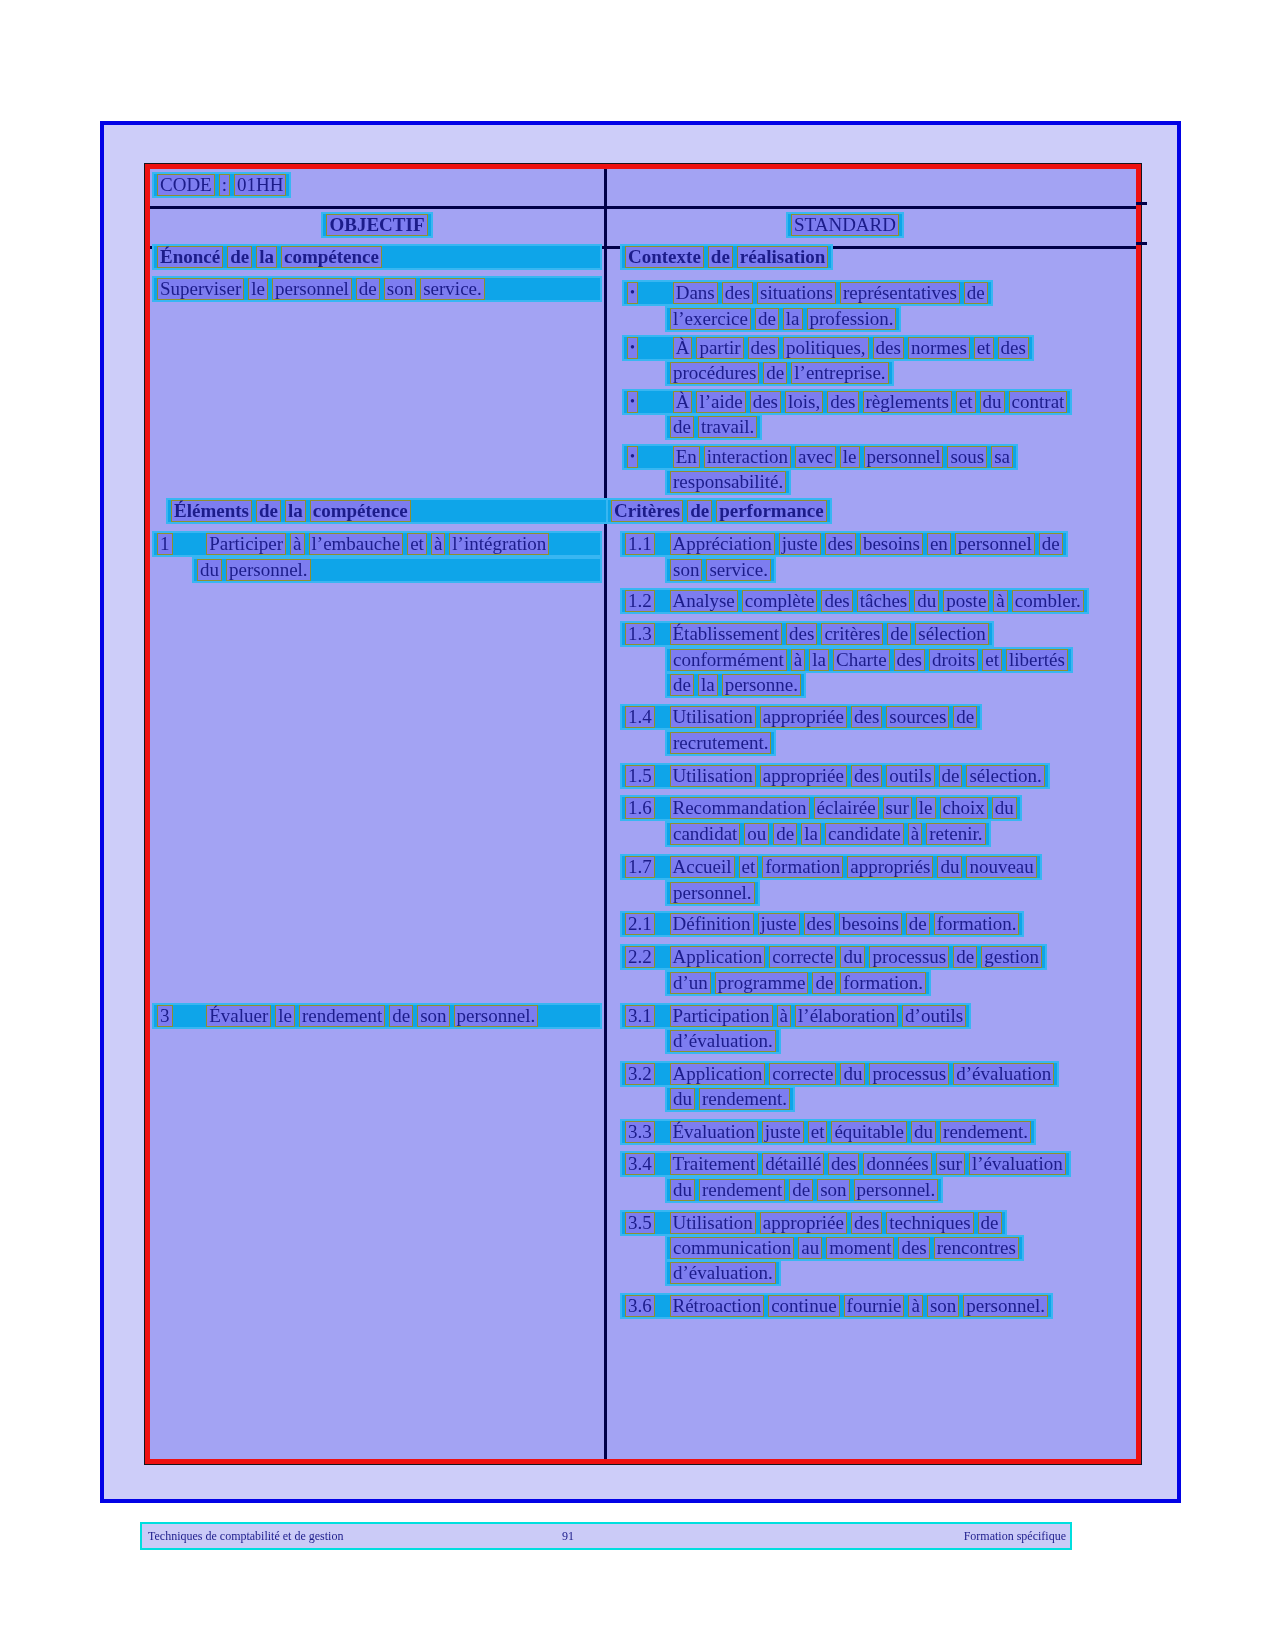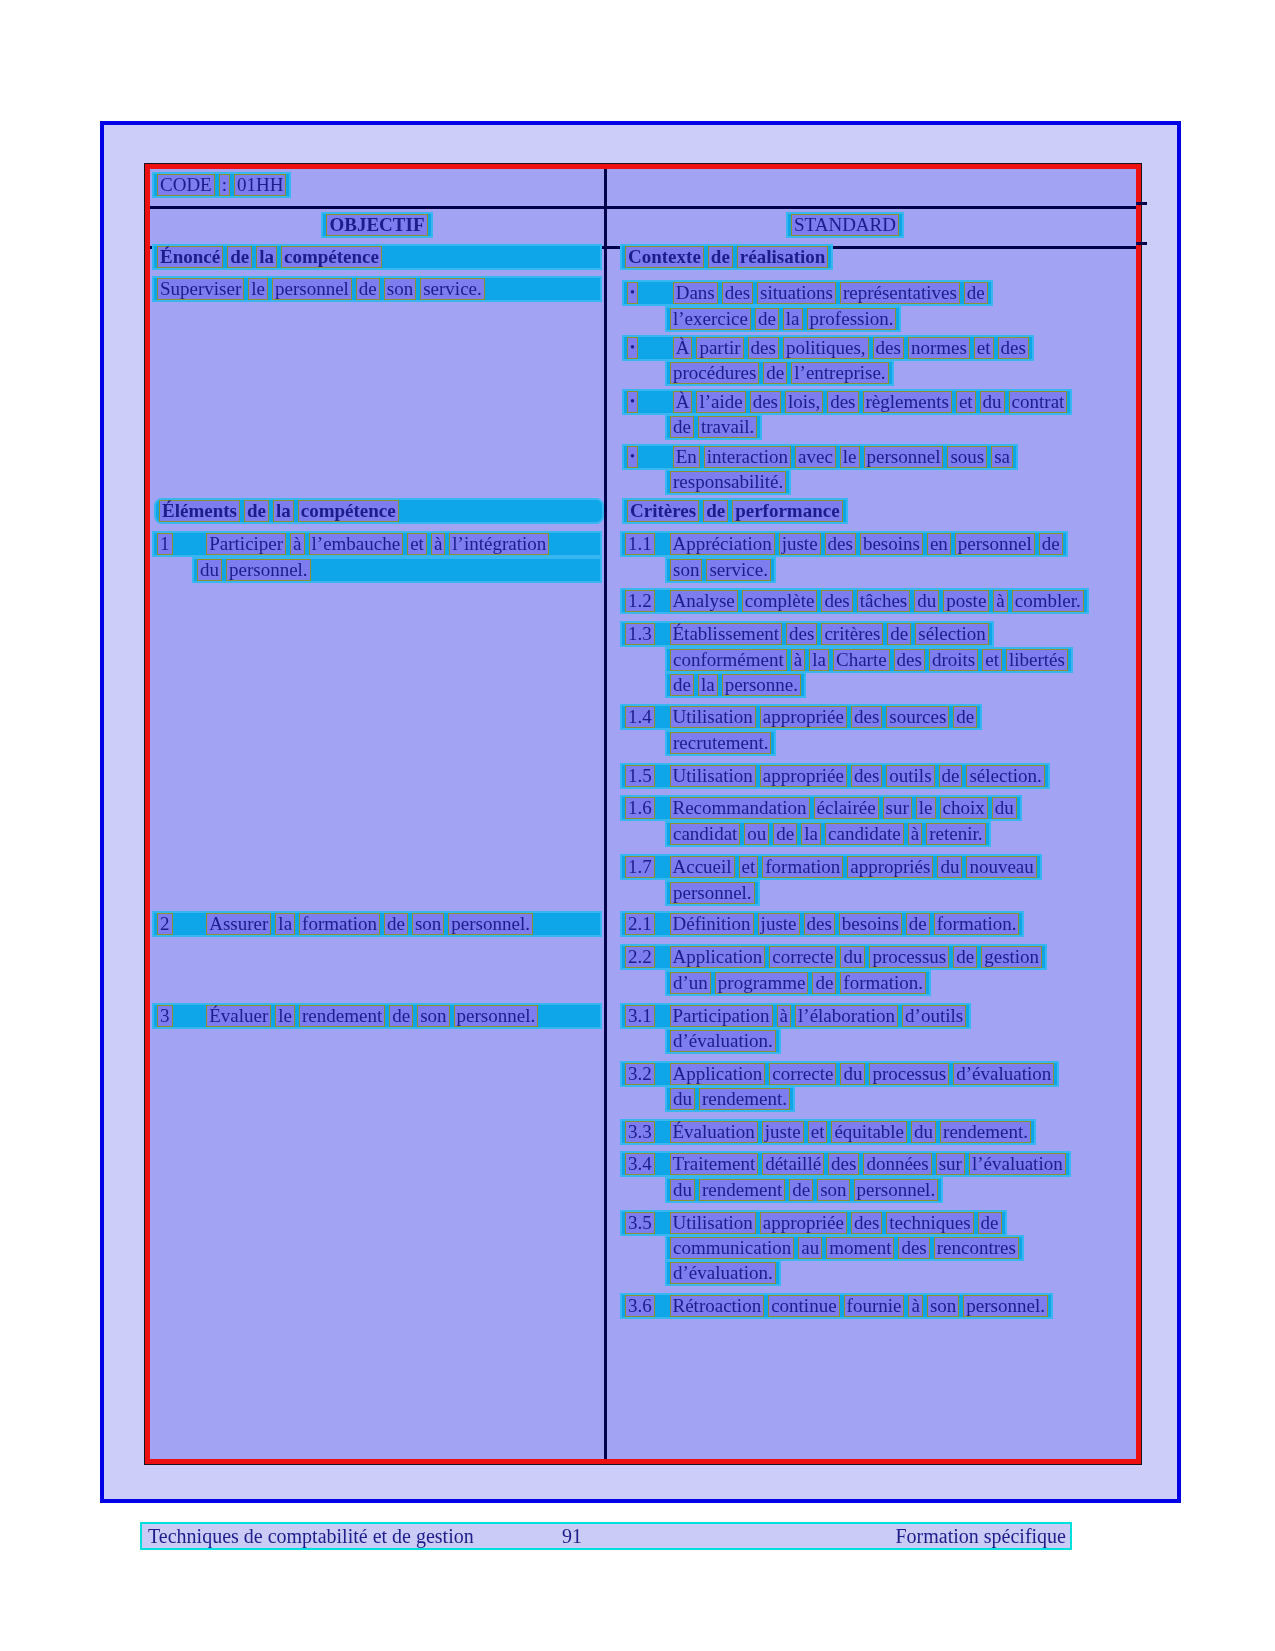--- a/index.html
+++ b/index.html
@@ -37,21 +37,21 @@
     display:inline-block;background:#7d7df0;border:1px solid #8f8f2e;
     padding:0 2px;margin:0 2px;line-height:20px;vertical-align:top;
   }
   .num{margin-right:8px;}
   .lnum{margin-right:27px;}
   .blt{margin-right:28px;font-size:14px;line-height:20px;}
   .cwrap{position:absolute;display:flex;justify-content:center;}
   #footer{
     position:absolute;left:140px;top:1522px;width:932px;height:28px;
     background:#cbcbf7;border:2px solid #00dede;box-sizing:border-box;
-    font-size:20px;line-height:22px;text-align:right;
+    font-size:12px;line-height:22px;text-align:right;
   }
   #footer span{position:absolute;top:1px;}
 </style>
 </head>
 <body>
 
 <div id="sheet" class="abs">
   <div id="tablewrap" class="abs" style="left:40px;top:38px;">
     <div id="tableinner">
       <div id="content">
@@ -74,35 +74,31 @@
             <span class="txt"><span class="w">STANDARD</span></span>
           </div>
         </div>
 
         <div class="line stretch bold" style="top:75px;left:2px;">
           <span class="txt"><span class="w">Énoncé</span><span class="w">de</span><span class="w">la</span><span class="w">compétence</span></span>
         </div>
         <div class="line stretch" style="top:107px;left:2px;">
           <span class="txt"><span class="w">Superviser</span><span class="w">le</span><span class="w">personnel</span><span class="w">de</span><span class="w">son</span><span class="w">service.</span></span>
         </div>
-        <div class="line stretch bold" style="top:329px;left:4px;border-radius:8px;">
+        <div class="line stretch bold" style="top:329px;left:16px;">
           <span class="txt"><span class="w">Éléments</span><span class="w">de</span><span class="w">la</span><span class="w">compétence</span></span>
         </div>
 
         <div class="line stretch" style="top:362px;left:2px;">
           <span class="w lnum">1</span>
           <span class="txt"><span class="w">Participer</span><span class="w">à</span><span class="w">l’embauche</span><span class="w">et</span><span class="w">à</span><span class="w">l’intégration</span></span>
         </div>
         <div class="line stretch2" style="top:388px;left:42px;">
           <span class="txt"><span class="w">du</span><span class="w">personnel.</span></span>
         </div>
-        <div class="line stretch" style="top:742px;left:2px;">
-          <span class="w lnum">2</span>
-          <span class="txt"><span class="w">Assurer</span><span class="w">la</span><span class="w">formation</span><span class="w">de</span><span class="w">son</span><span class="w">personnel.</span></span>
-        </div>
         <div class="line stretch" style="top:834px;left:2px;">
           <span class="w lnum">3</span>
           <span class="txt"><span class="w">Évaluer</span><span class="w">le</span><span class="w">rendement</span><span class="w">de</span><span class="w">son</span><span class="w">personnel.</span></span>
         </div>
 
         <div class="line fit bold" style="top:75px;left:470px;">
           <span class="txt"><span class="w">Contexte</span><span class="w">de</span><span class="w">réalisation</span></span>
         </div>
 
         <div class="line fit" style="top:111px;left:472px;">
@@ -127,21 +123,21 @@
           <span class="txt"><span class="w">de</span><span class="w">travail.</span></span>
         </div>
         <div class="line fit" style="top:275px;left:472px;">
           <span class="w blt">•</span>
           <span class="txt"><span class="w">En</span><span class="w">interaction</span><span class="w">avec</span><span class="w">le</span><span class="w">personnel</span><span class="w">sous</span><span class="w">sa</span></span>
         </div>
         <div class="line fit" style="top:300px;left:515px;">
           <span class="txt"><span class="w">responsabilité.</span></span>
         </div>
 
-        <div class="line fit bold" style="top:329px;left:472px;">
+        <div class="line fit bold" style="top:329px;left:456px;">
           <span class="txt"><span class="w">Critères</span><span class="w">de</span><span class="w">performance</span></span>
         </div>
 
         <div class="line fit" style="top:362px;left:470px;">
           <span class="w num">1.1</span>
           <span class="txt"><span class="w">Appréciation</span><span class="w">juste</span><span class="w">des</span><span class="w">besoins</span><span class="w">en</span><span class="w">personnel</span><span class="w">de</span></span>
         </div>
         <div class="line fit" style="top:388px;left:515px;">
           <span class="txt"><span class="w">son</span><span class="w">service.</span></span>
         </div>

